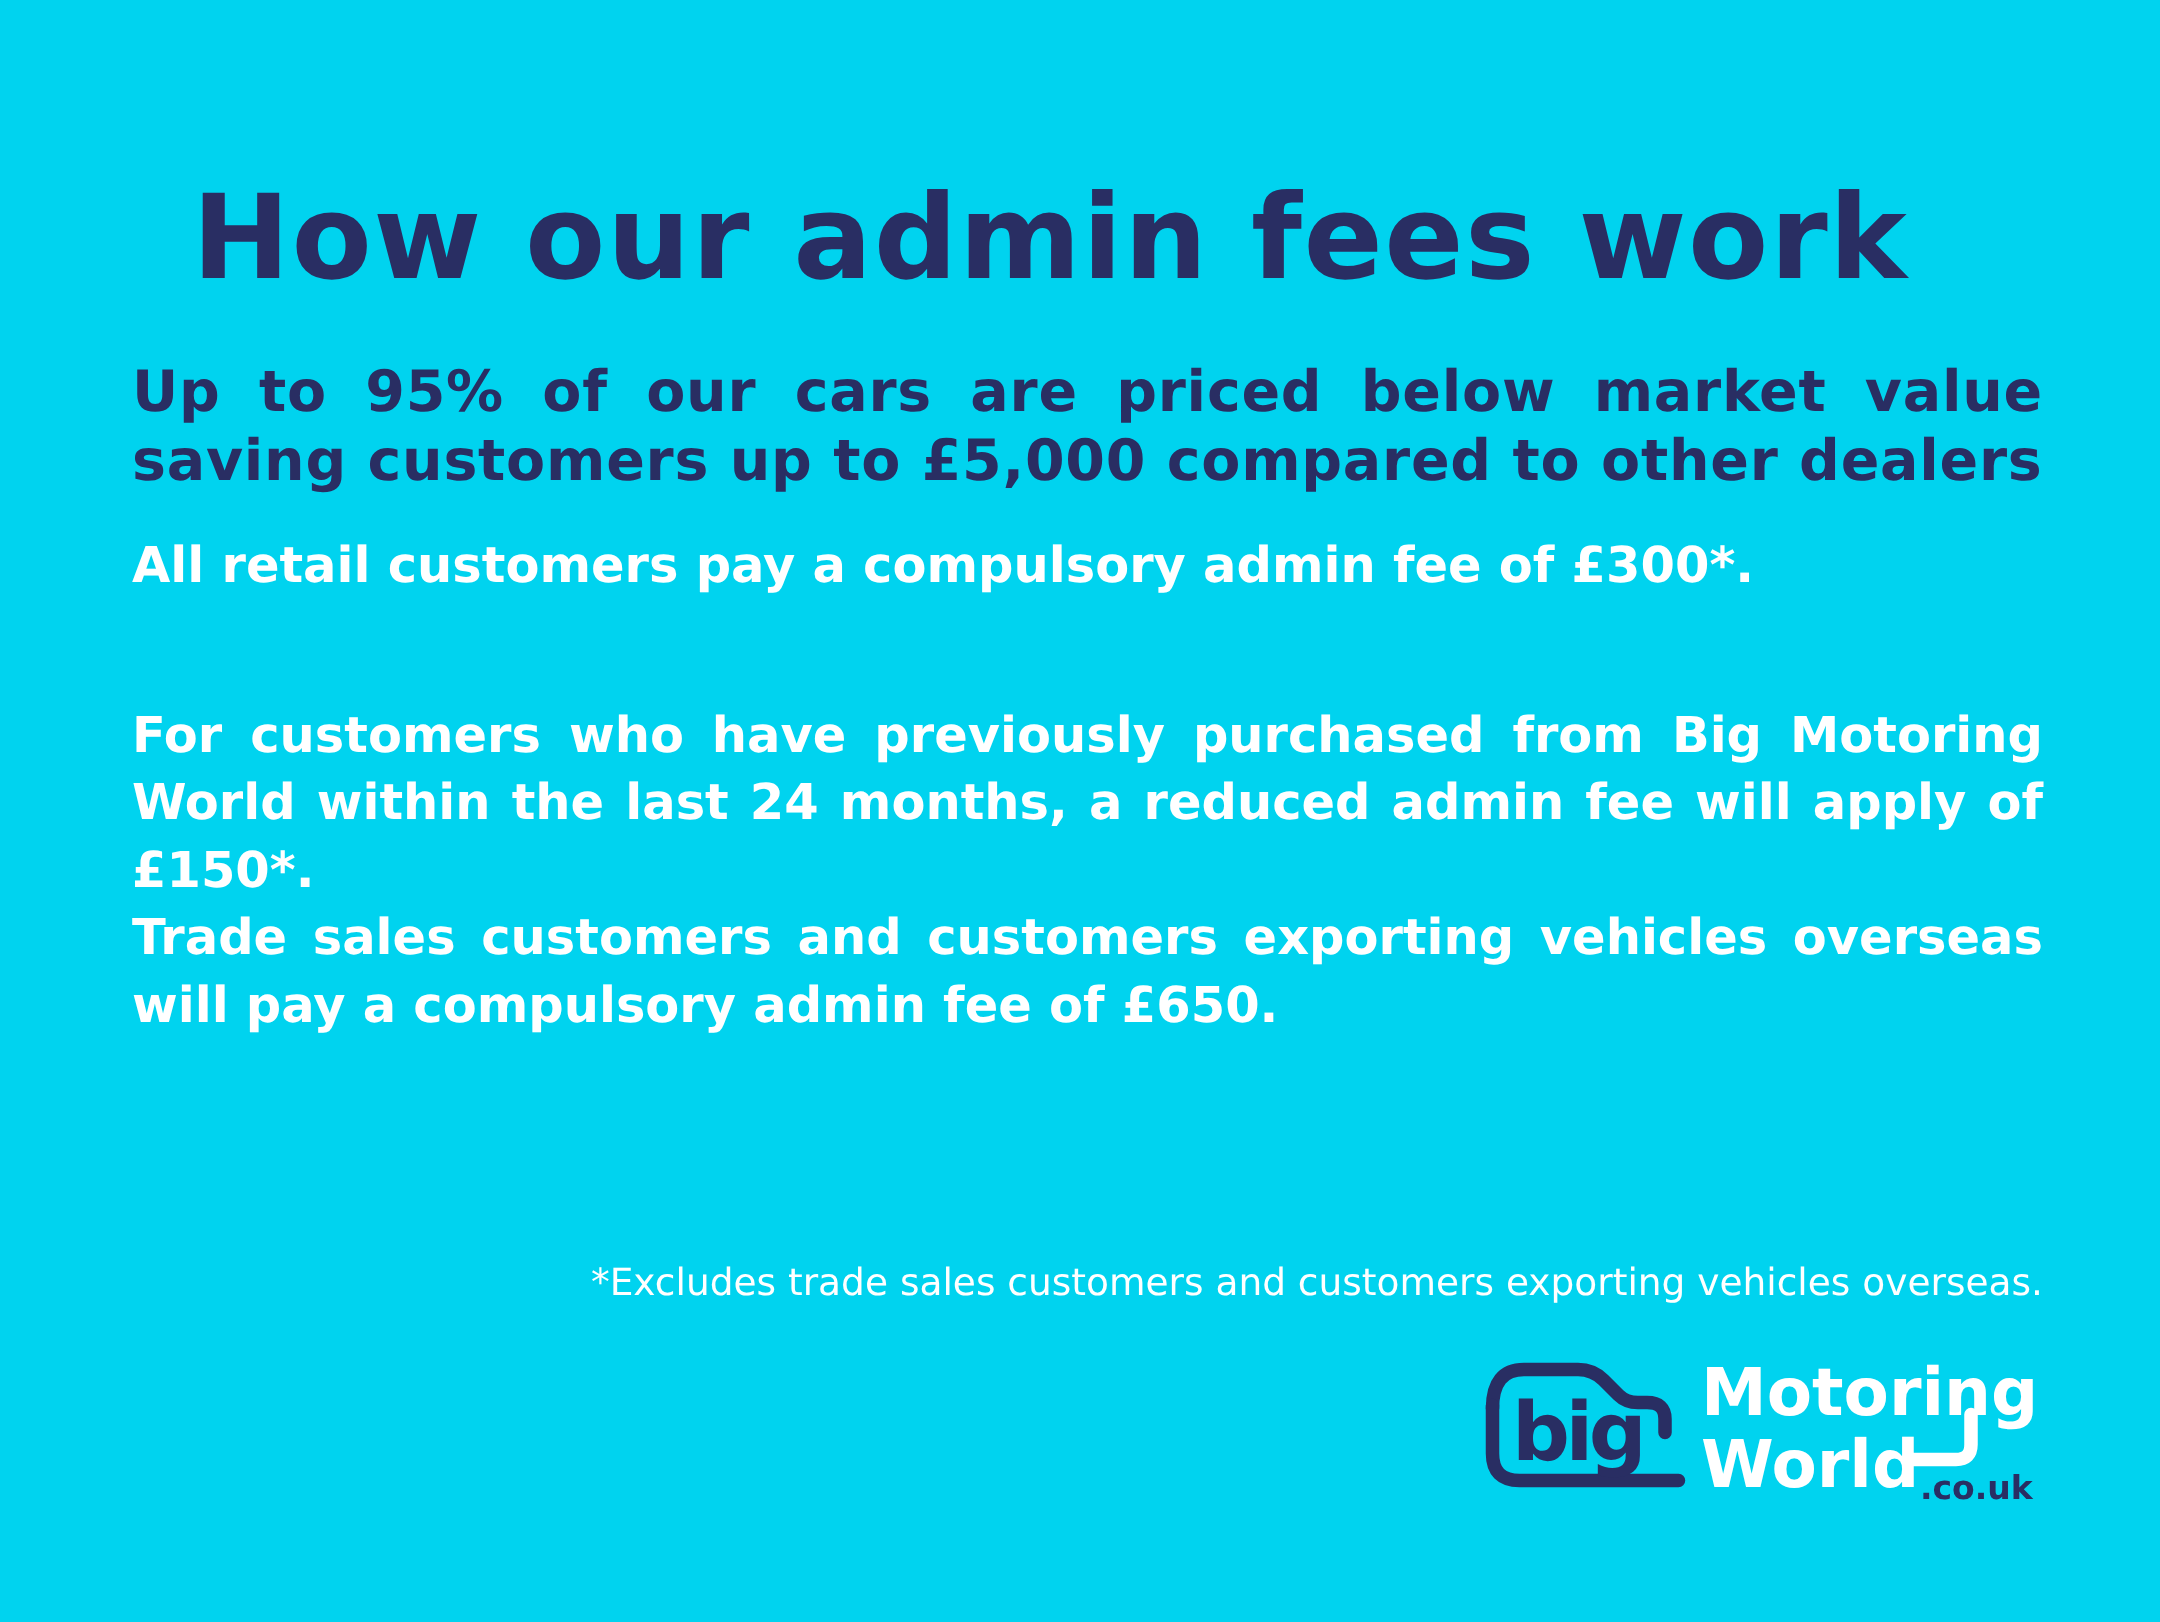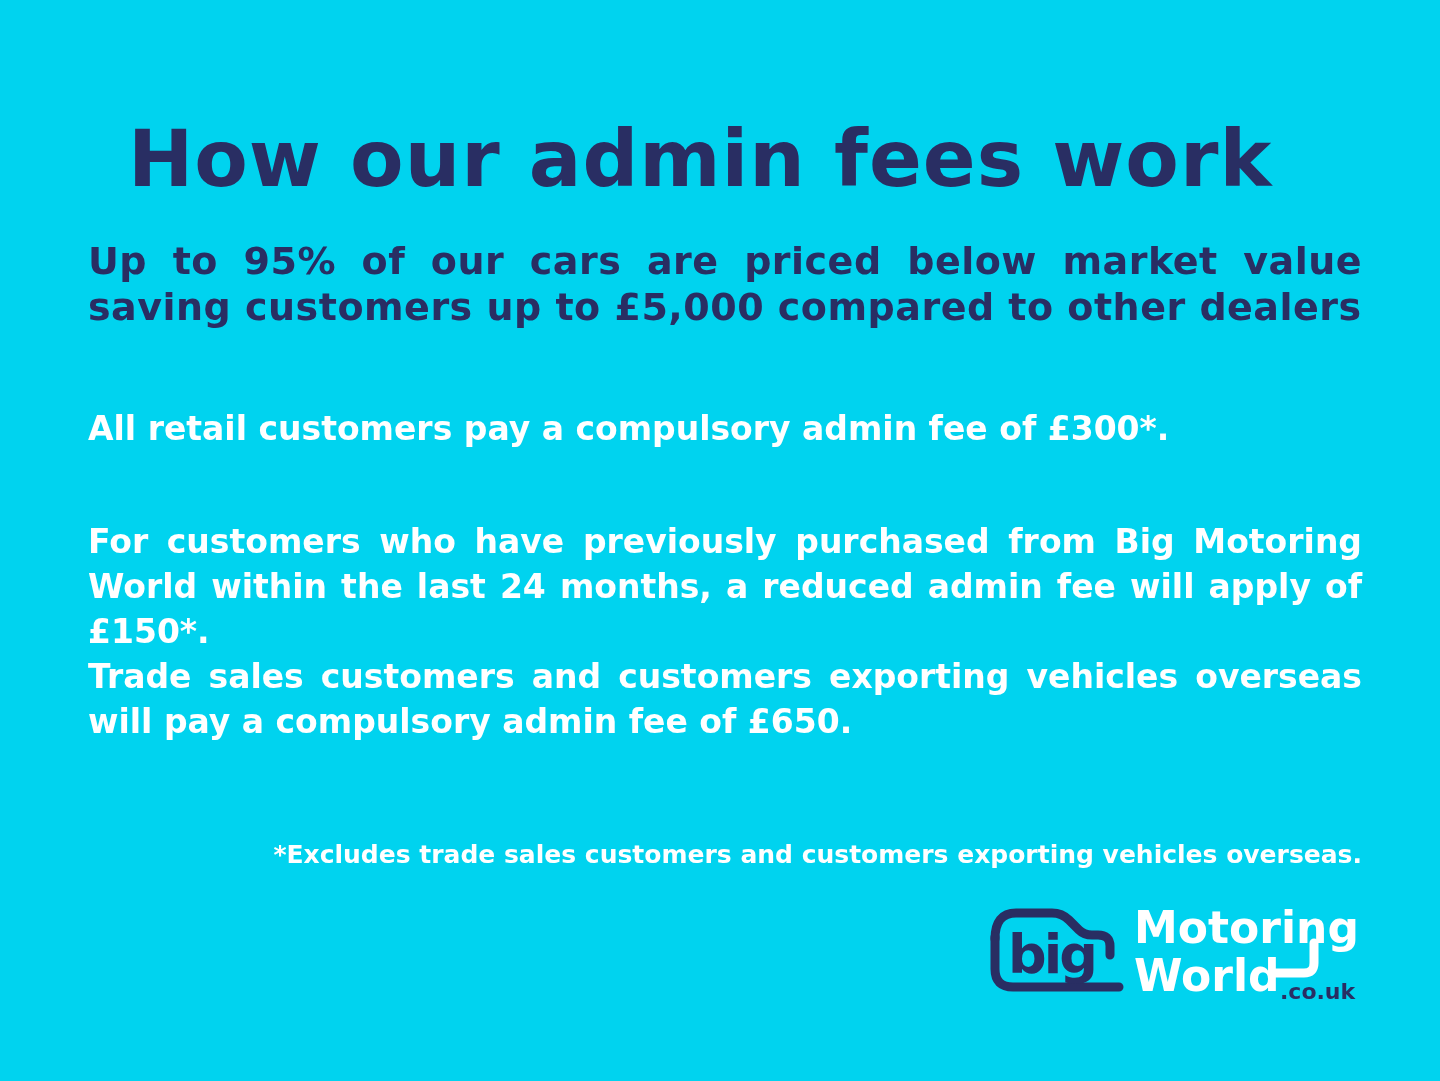--- a/index.html
+++ b/index.html
@@ -44,30 +44,30 @@
     color: var(--navy);
     text-align: justify;
   }
   .body-paragraph {
     font-size: 33px;
     line-height: 45px;
     font-weight: bold;
     color: var(--white);
     text-align: justify;
   }
-  .p1 { margin-top: 76px; }
+  .p1 { margin-top: 24px; }
   .p2 { margin-top: 68px; }
   .p3 { }
   .footnote {
     position: absolute;
     left: 88px;
     right: 78px;
     top: 840px;
     font-size: 25px;
-    font-weight: bold;
+    font-weight: normal;
     color: var(--white);
     text-align: right;
   }
   .logo {
     position: absolute;
     right: 76px;
     bottom: 76px;
     width: 382px;
     height: 112px;
   }

